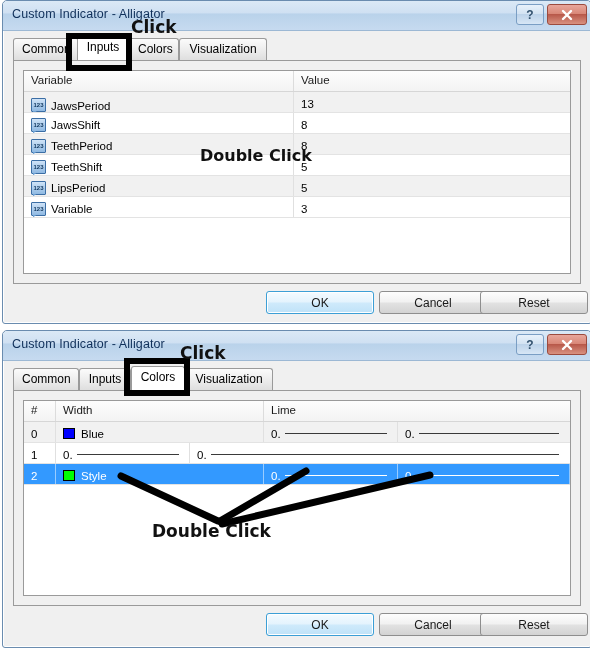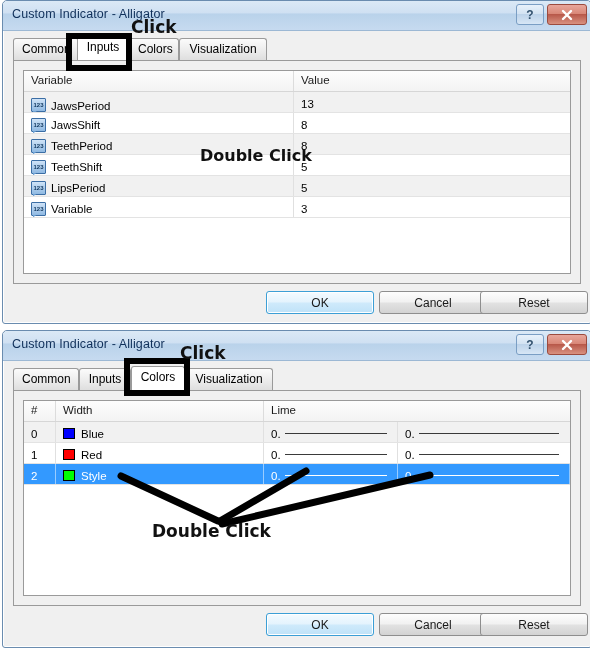--- a/index.html
+++ b/index.html
@@ -404,24 +404,20 @@
           <span class="line-sample"></span>
         </div>
         <div class="gr-cell" style="flex:1;">
           <span>0.</span>
           <span class="line-sample"></span>
         </div>
       </div>
 
       <div class="grid-row">
         <div class="gr-cell bordered" style="width:32px;">1</div>
-        <div class="gr-cell bordered" style="width:208px;">
-          <span class="swatch" style="background:#FF0000;"></span>
-          <span>Red</span>
-        </div>
         <div class="gr-cell bordered" style="width:134px;">
           <span>0.</span>
           <span class="line-sample"></span>
         </div>
         <div class="gr-cell" style="flex:1;">
           <span>0.</span>
           <span class="line-sample"></span>
         </div>
       </div>
 

